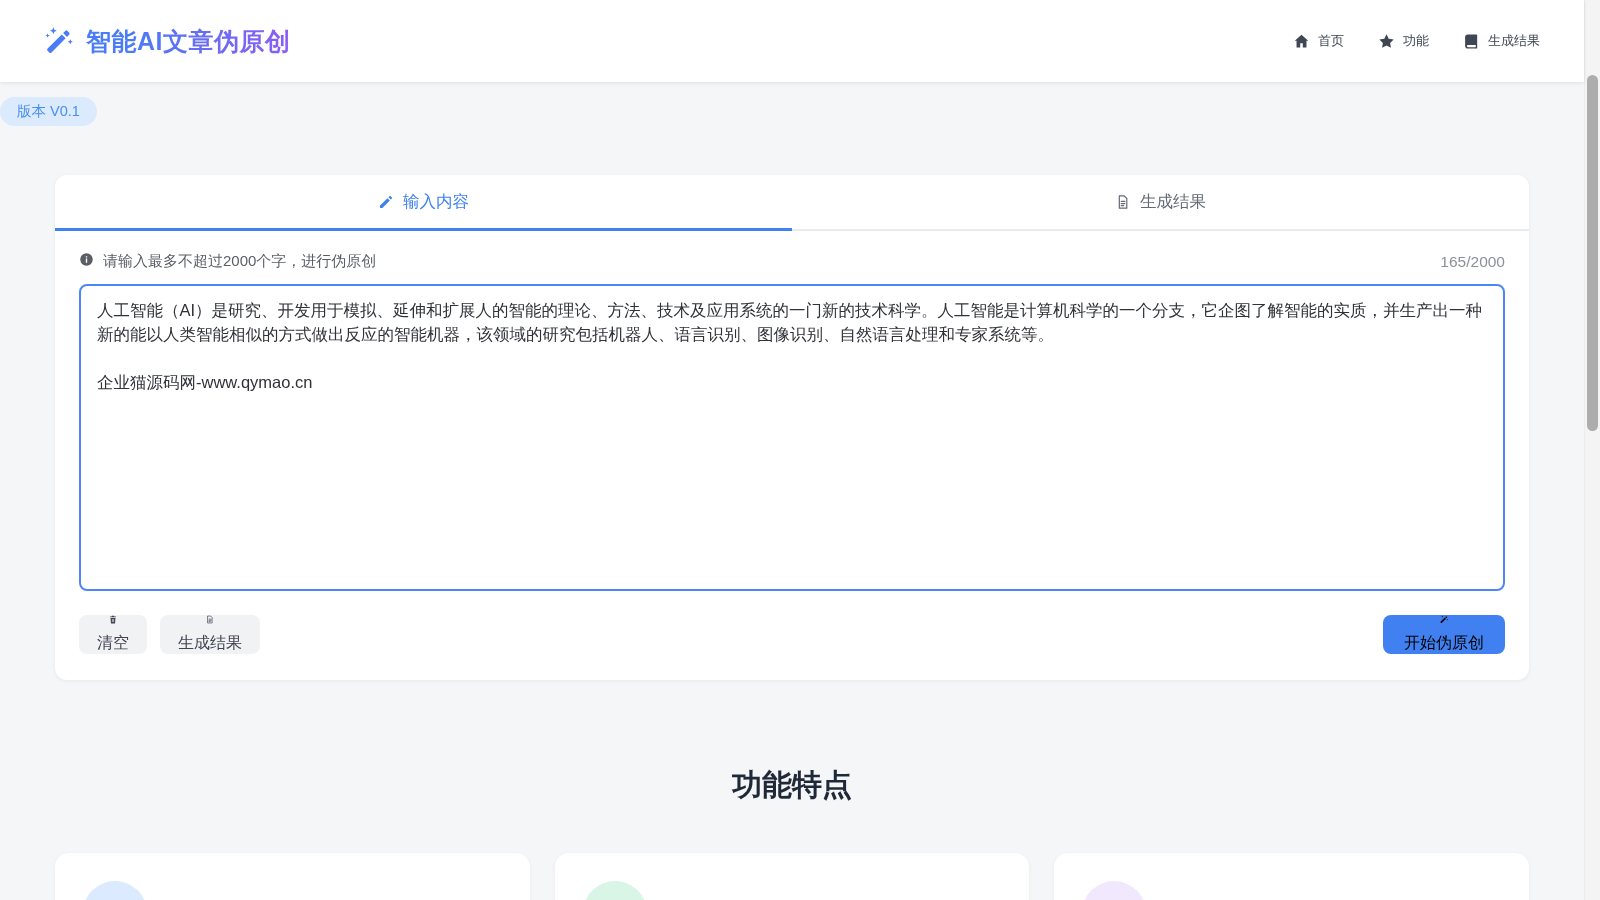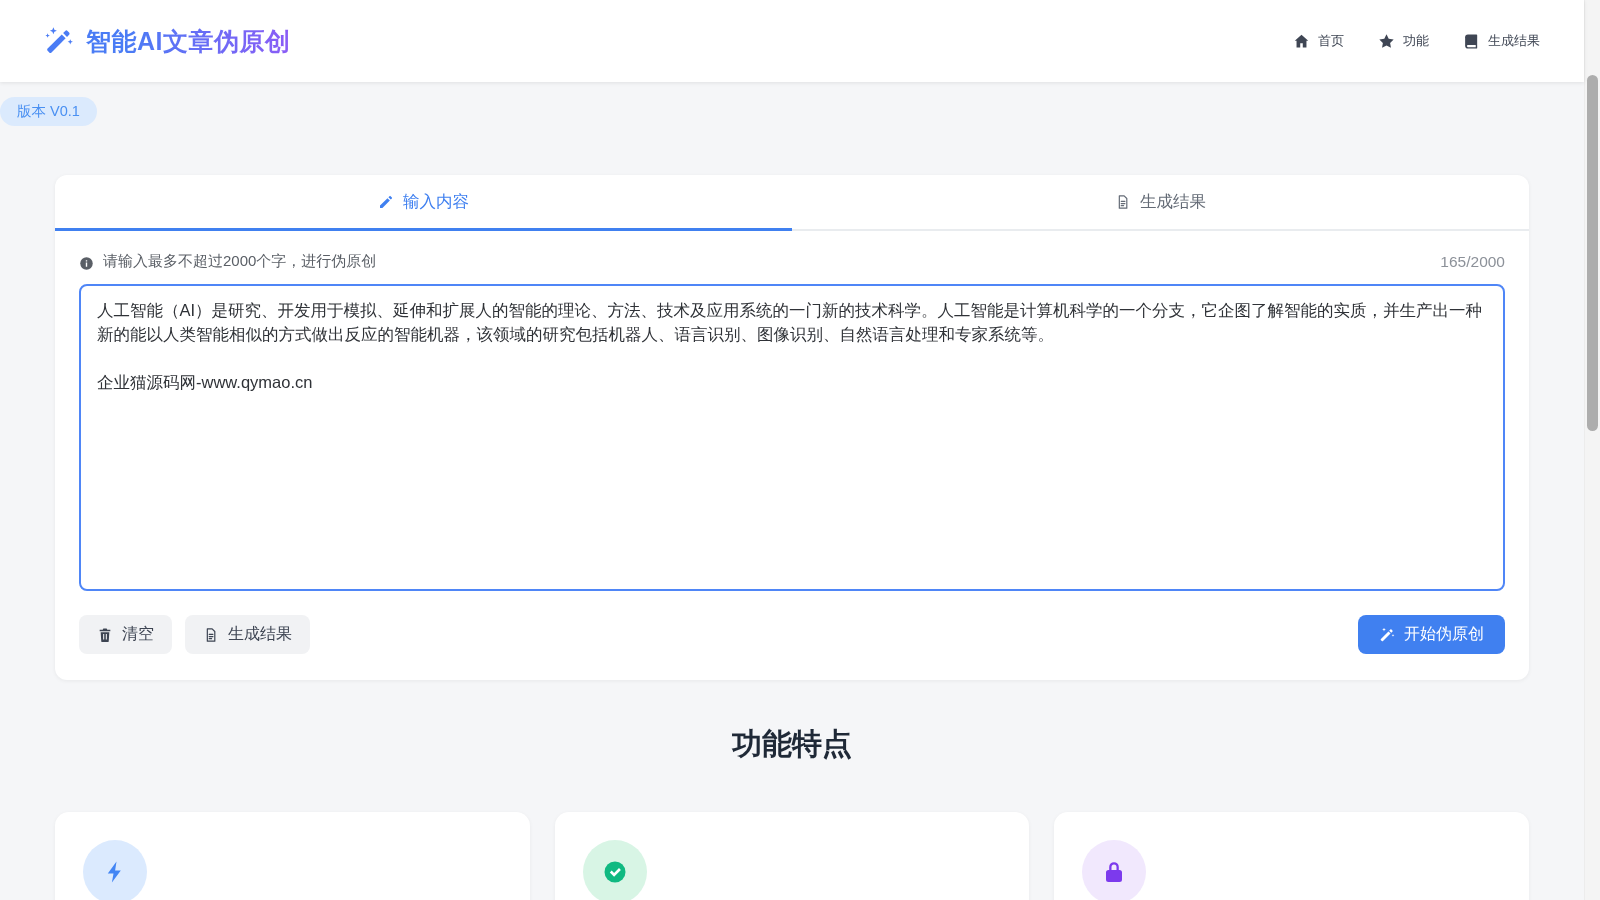--- a/index.html
+++ b/index.html
@@ -55,44 +55,44 @@
     font-size: 16.5px; color: #646b76; cursor: pointer;
     border-bottom: 3px solid transparent; margin-bottom: -2px;
   }
   .tab svg { width: 16px; height: 16px; }
   .tab.active { color: #4080f0; border-bottom-color: #4080f0; }
   .card-body { padding: 21px 24px 26px; }
   .hint-row {
     display: flex; align-items: center; justify-content: space-between;
     margin-bottom: 13px;
   }
-  .hint { display: flex; align-items: flex-end; gap: 9px; font-size: 15px; color: #5a5f66; }
+  .hint { display: flex; align-items: flex-start; gap: 9px; font-size: 15px; color: #5a5f66; }
   .hint svg { width: 15px; height: 15px; color: #5a5f66; flex: none; }
   .char-counter { font-size: 15.5px; color: #8c9199; }
   .article-textarea {
     width: 100%; height: 307px; display: block;
     border: 2px solid #4f86f7; border-radius: 8px;
     padding: 13px 16px; resize: none; outline: none;
     font-family: inherit; font-size: 16.5px; line-height: 1.45; color: #2f3237;
     background: #ffffff;
   }
   .actions { display: flex; align-items: center; justify-content: space-between; margin-top: 24px; }
   .actions-left { display: flex; gap: 13px; }
   .btn {
     display: flex; align-items: center; gap: 9px;
     border: none; border-radius: 8px; cursor: pointer;
-    font-family: inherit; font-size: 16px; height: 39px; padding: 0 18px;
+    font-family: inherit; font-size: 16px; height: 39px; padding: 0 18px; flex-direction: column;
   }
   .btn svg { width: 16px; height: 16px; }
   .btn-light { background: #f1f2f4; color: #3d4452; }
-  .btn-primary { background: #4080f0; color: #ffffff; padding: 0 21px; }
+  .btn-primary { background: #4080f0; color: #000000; padding: 0 21px; }
 
   
   .features-heading {
-    margin-top: 44px; text-align: center;
+    margin-top: 85px; text-align: center;
     font-size: 30px; font-weight: bold; color: #1f2937;
   }
   .feature-cards {
     margin-top: 47px;
     display: grid; grid-template-columns: 1fr 1fr 1fr; gap: 25px;
   }
   .feature-card {
     background: #ffffff; border-radius: 14px;
     box-shadow: 0 1px 4px rgba(0,0,0,0.05);
     padding: 28px; height: 210px;

